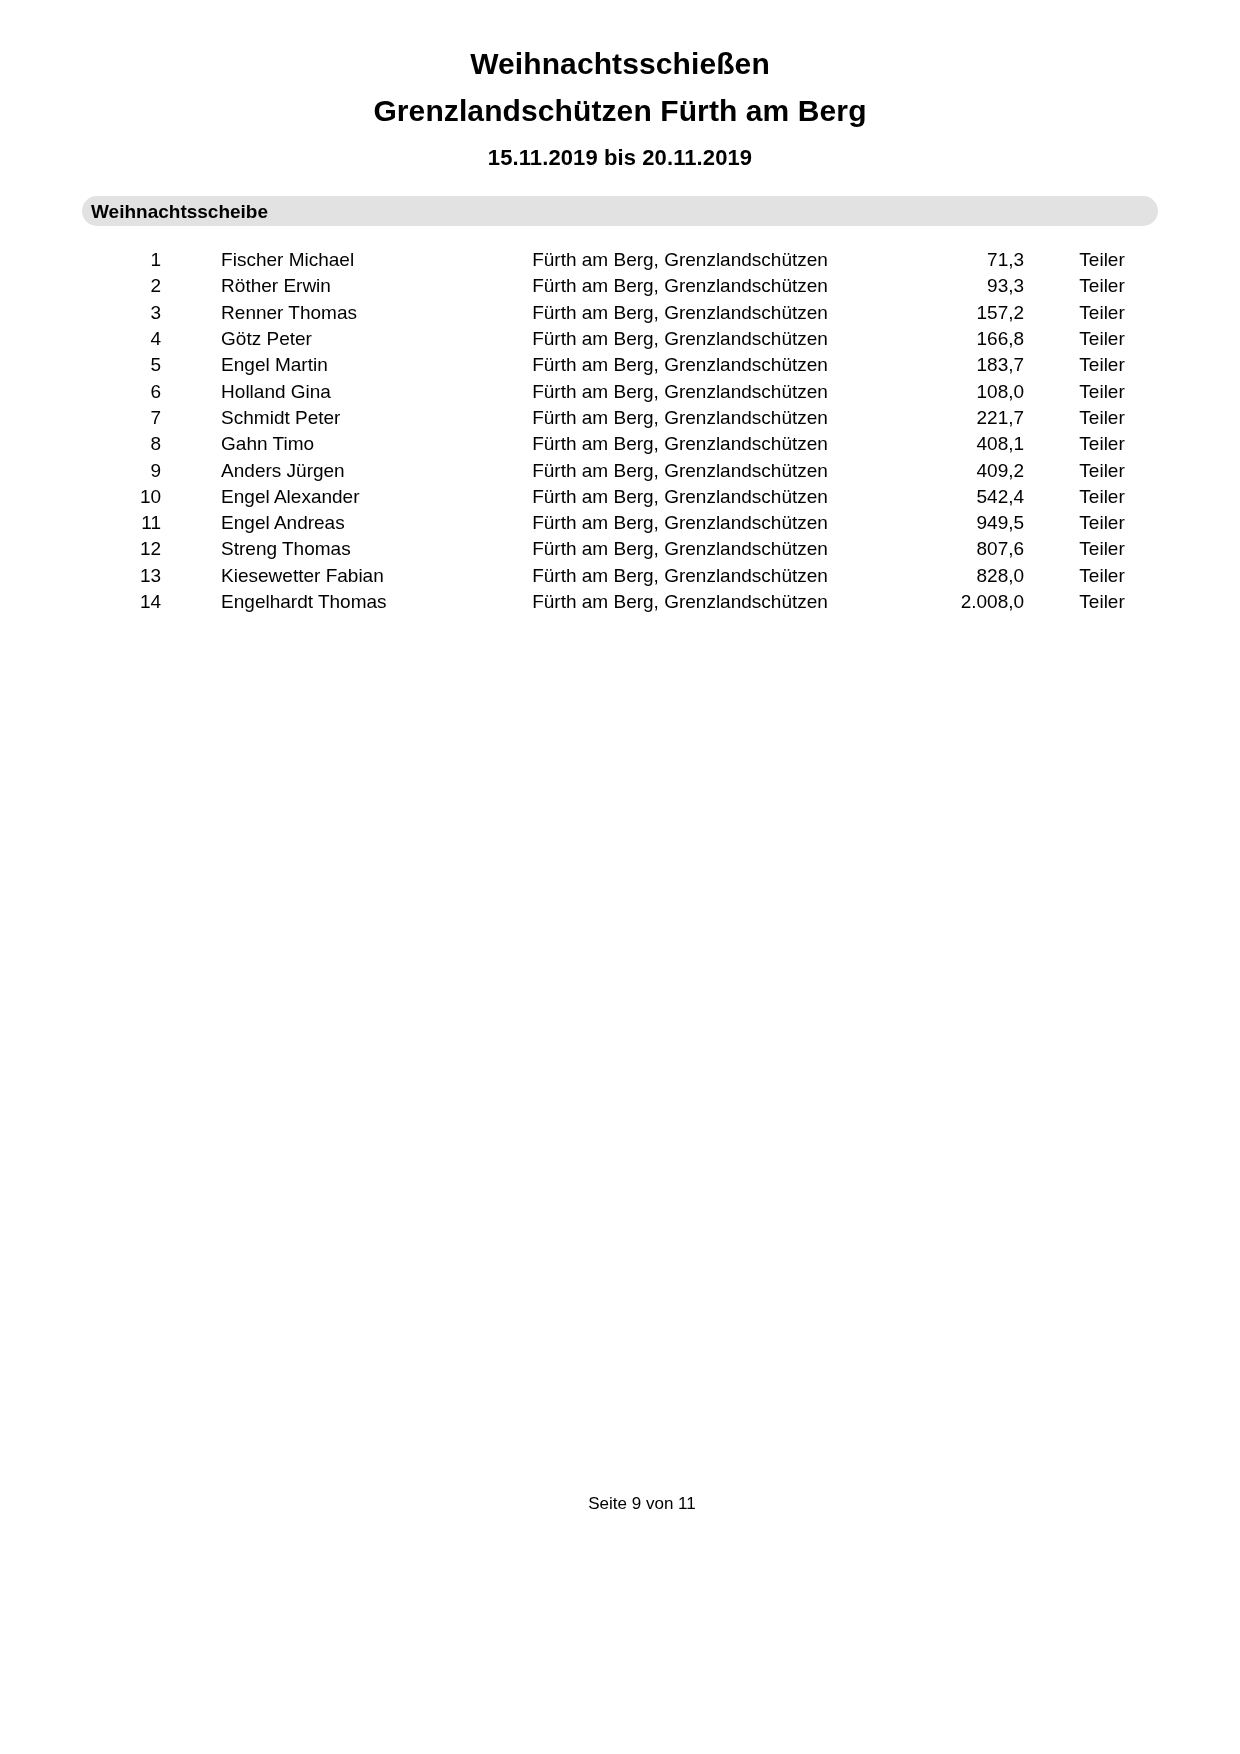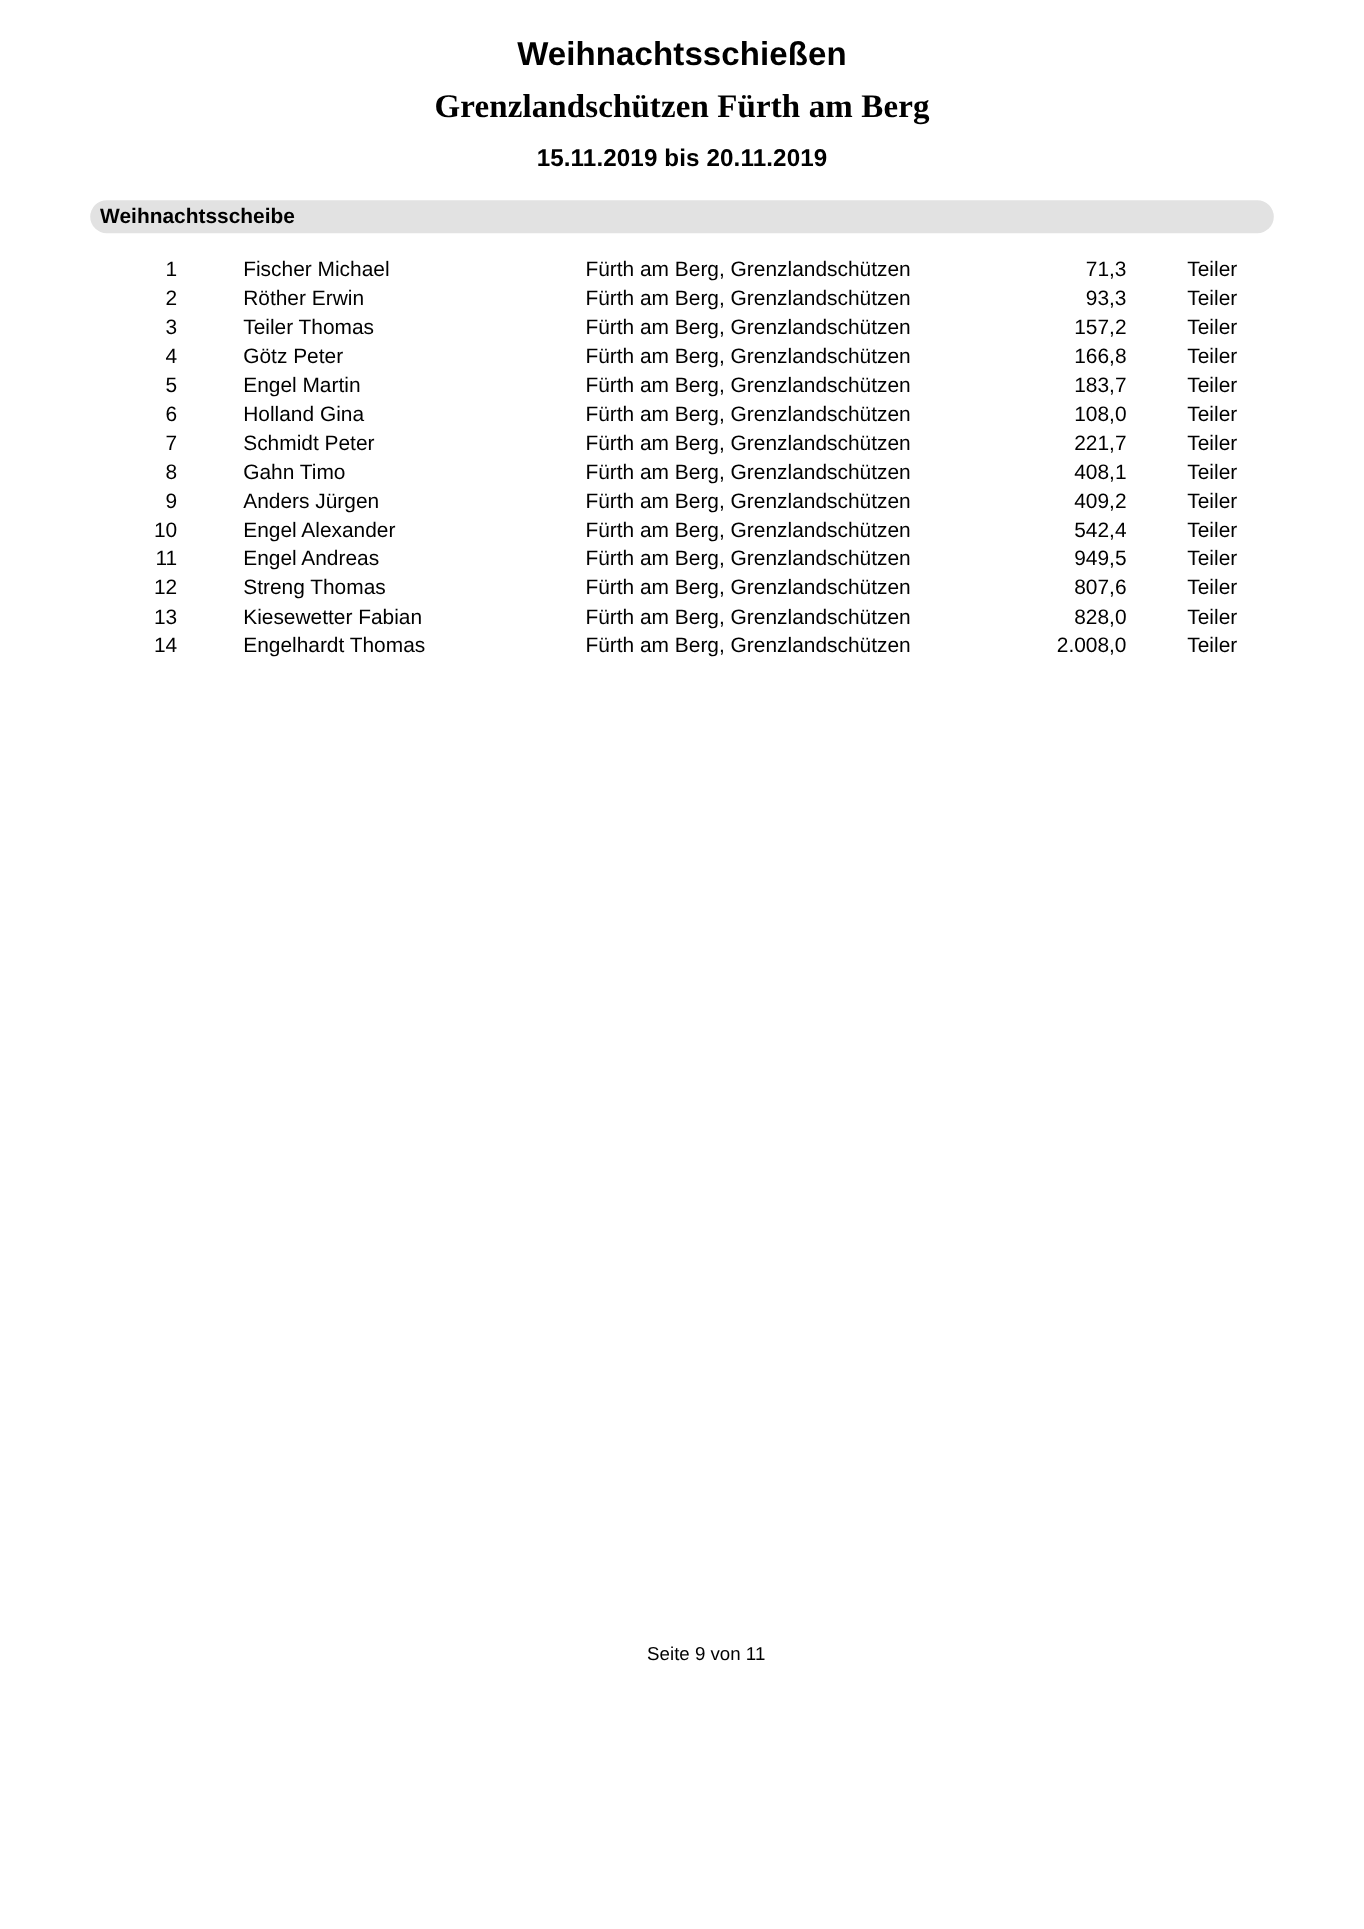--- a/index.html
+++ b/index.html
@@ -21,32 +21,31 @@
     height: 1754px;
     box-sizing: border-box;
     padding: 0 82px;
   }
   .doc-title {
     text-align: center;
     font-size: 30px;
     font-weight: bold;
     line-height: 1.22;
     margin: 0;
-    padding-top: 32px;
+    padding-top: 46px;
     letter-spacing: 0.1px;
   }
   .doc-subtitle {
     text-align: center;
     font-size: 30px;
     font-weight: bold;
     line-height: 1.22;
     margin: 0;
     padding-top: 10px;
     letter-spacing: 0.1px;
-    font-family: Liberation Serif, serif;
   }
   .doc-daterange {
     text-align: center;
     font-size: 22px;
     font-weight: bold;
     margin: 0;
     padding-top: 16px;
     letter-spacing: 0.1px;
   }
   .section-bar {
@@ -137,21 +136,21 @@
         </tr>
         <tr>
           <td class="col-rank">2</td>
           <td class="col-name">Röther Erwin</td>
           <td class="col-club">Fürth am Berg, Grenzlandschützen</td>
           <td class="col-value">93,3</td>
           <td class="col-unit">Teiler</td>
         </tr>
         <tr>
           <td class="col-rank">3</td>
-          <td class="col-name">Teiler Thomas</td>
+          <td class="col-name">Renner Thomas</td>
           <td class="col-club">Fürth am Berg, Grenzlandschützen</td>
           <td class="col-value">157,2</td>
           <td class="col-unit">Teiler</td>
         </tr>
         <tr>
           <td class="col-rank">4</td>
           <td class="col-name">Götz Peter</td>
           <td class="col-club">Fürth am Berg, Grenzlandschützen</td>
           <td class="col-value">166,8</td>
           <td class="col-unit">Teiler</td>

